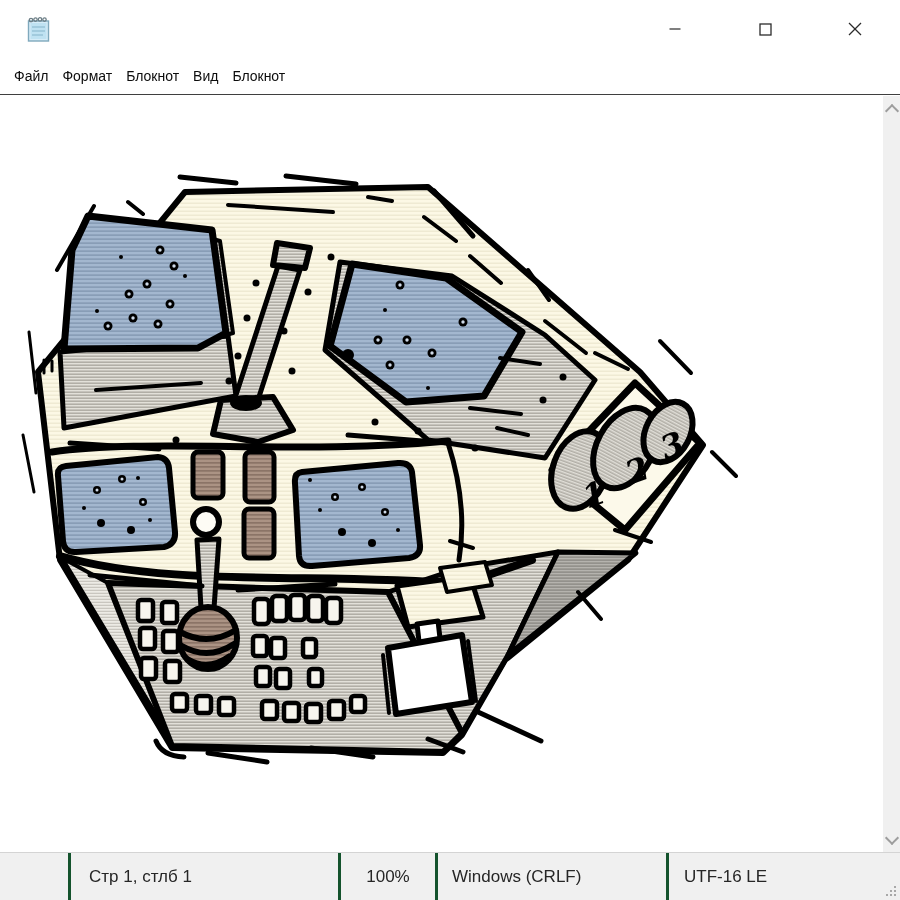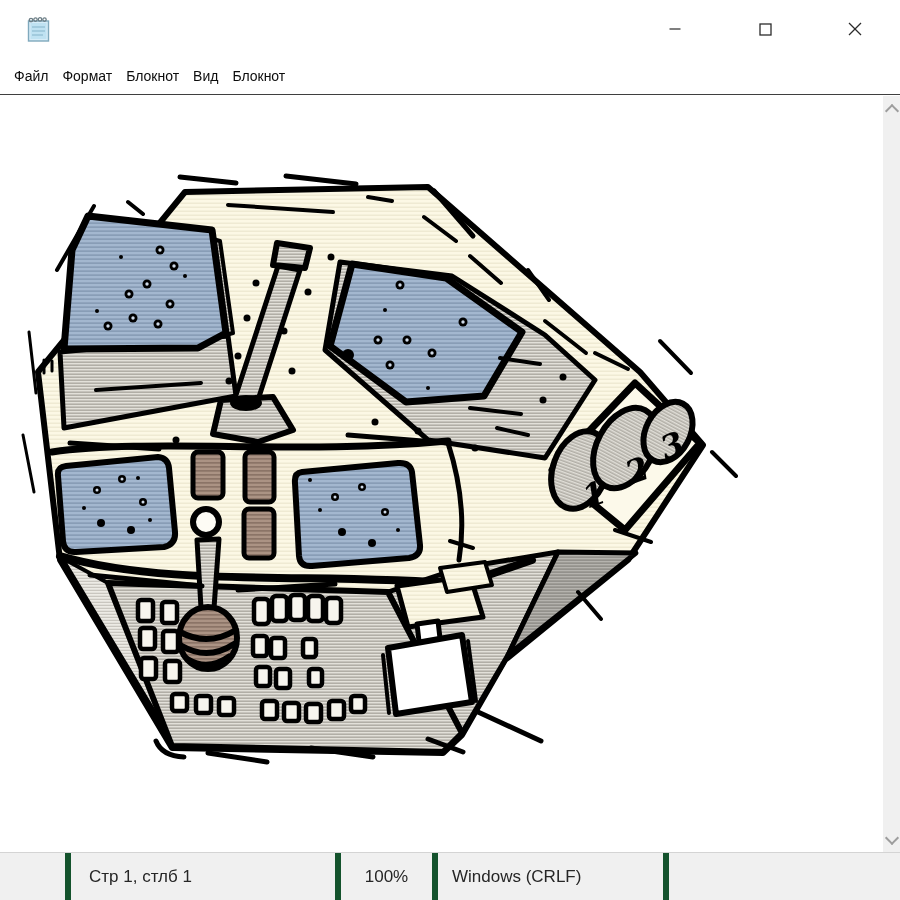--- a/index.html
+++ b/index.html
@@ -24,21 +24,21 @@
   .scrollbar{position:absolute;top:1px;right:0;bottom:0;width:17px;background:#f0f0f0;z-index:2;
              display:flex;flex-direction:column;justify-content:space-between;align-items:center;}
   .sb-btn{width:17px;height:24px;display:flex;align-items:center;justify-content:center;}
   .chev{width:8px;height:8px;border-top:2px solid #9d9d9d;border-right:2px solid #9d9d9d;}
   .chev-up{transform:rotate(-45deg);margin-top:6px;}
   .chev-down{transform:rotate(135deg);margin-bottom:4px;}
   
   .statusbar{position:absolute;left:0;right:0;bottom:0;height:48px;background:#f0f0f0;
              border-top:1px solid #d4d4d4;box-sizing:border-box;display:flex;align-items:center;
              font-size:17px;color:#262626;z-index:5;}
-  .sb-cell{height:100%;display:flex;align-items:center;box-sizing:border-box;border-right:6px solid #14532d;}
+  .sb-cell{height:100%;display:flex;align-items:center;box-sizing:border-box;border-right:3px solid #14532d;}
   .c1{width:71px;}
   .c2{width:270px;padding-left:18px;}
   .c3{width:97px;justify-content:center;}
   .c4{width:231px;padding-left:14px;}
   .c5{flex:1;padding-left:15px;border-right:none;position:relative;}
   .grip{position:absolute;right:3px;bottom:3px;width:14px;height:14px;}
 </style>
 </head>
 <body>
 
@@ -327,15 +327,28 @@
           <circle cx="475" cy="448" r="3.5"></circle>
       </g>
     </g>
   </svg>
 
   <div class="statusbar">
     <div class="sb-cell c1"></div>
     <div class="sb-cell c2">Стр 1, стлб 1</div>
     <div class="sb-cell c3">100%</div>
     <div class="sb-cell c4">Windows (CRLF)</div>
+    <div class="sb-cell c5">
+      <span>UTF-16 LE</span>
+      <svg class="grip" viewBox="0 0 14 14">
+        <g fill="#a8a8a8">
+          <rect x="11" y="3" width="2" height="2"></rect>
+            <rect x="11" y="7" width="2" height="2"></rect>
+            <rect x="11" y="11" width="2" height="2"></rect>
+          <rect x="7" y="7" width="2" height="2"></rect>
+            <rect x="7" y="11" width="2" height="2"></rect>
+            <rect x="3" y="11" width="2" height="2"></rect>
+        </g>
+      </svg>
+    </div>
   </div>
 
 </div>
 
 </body></html>

